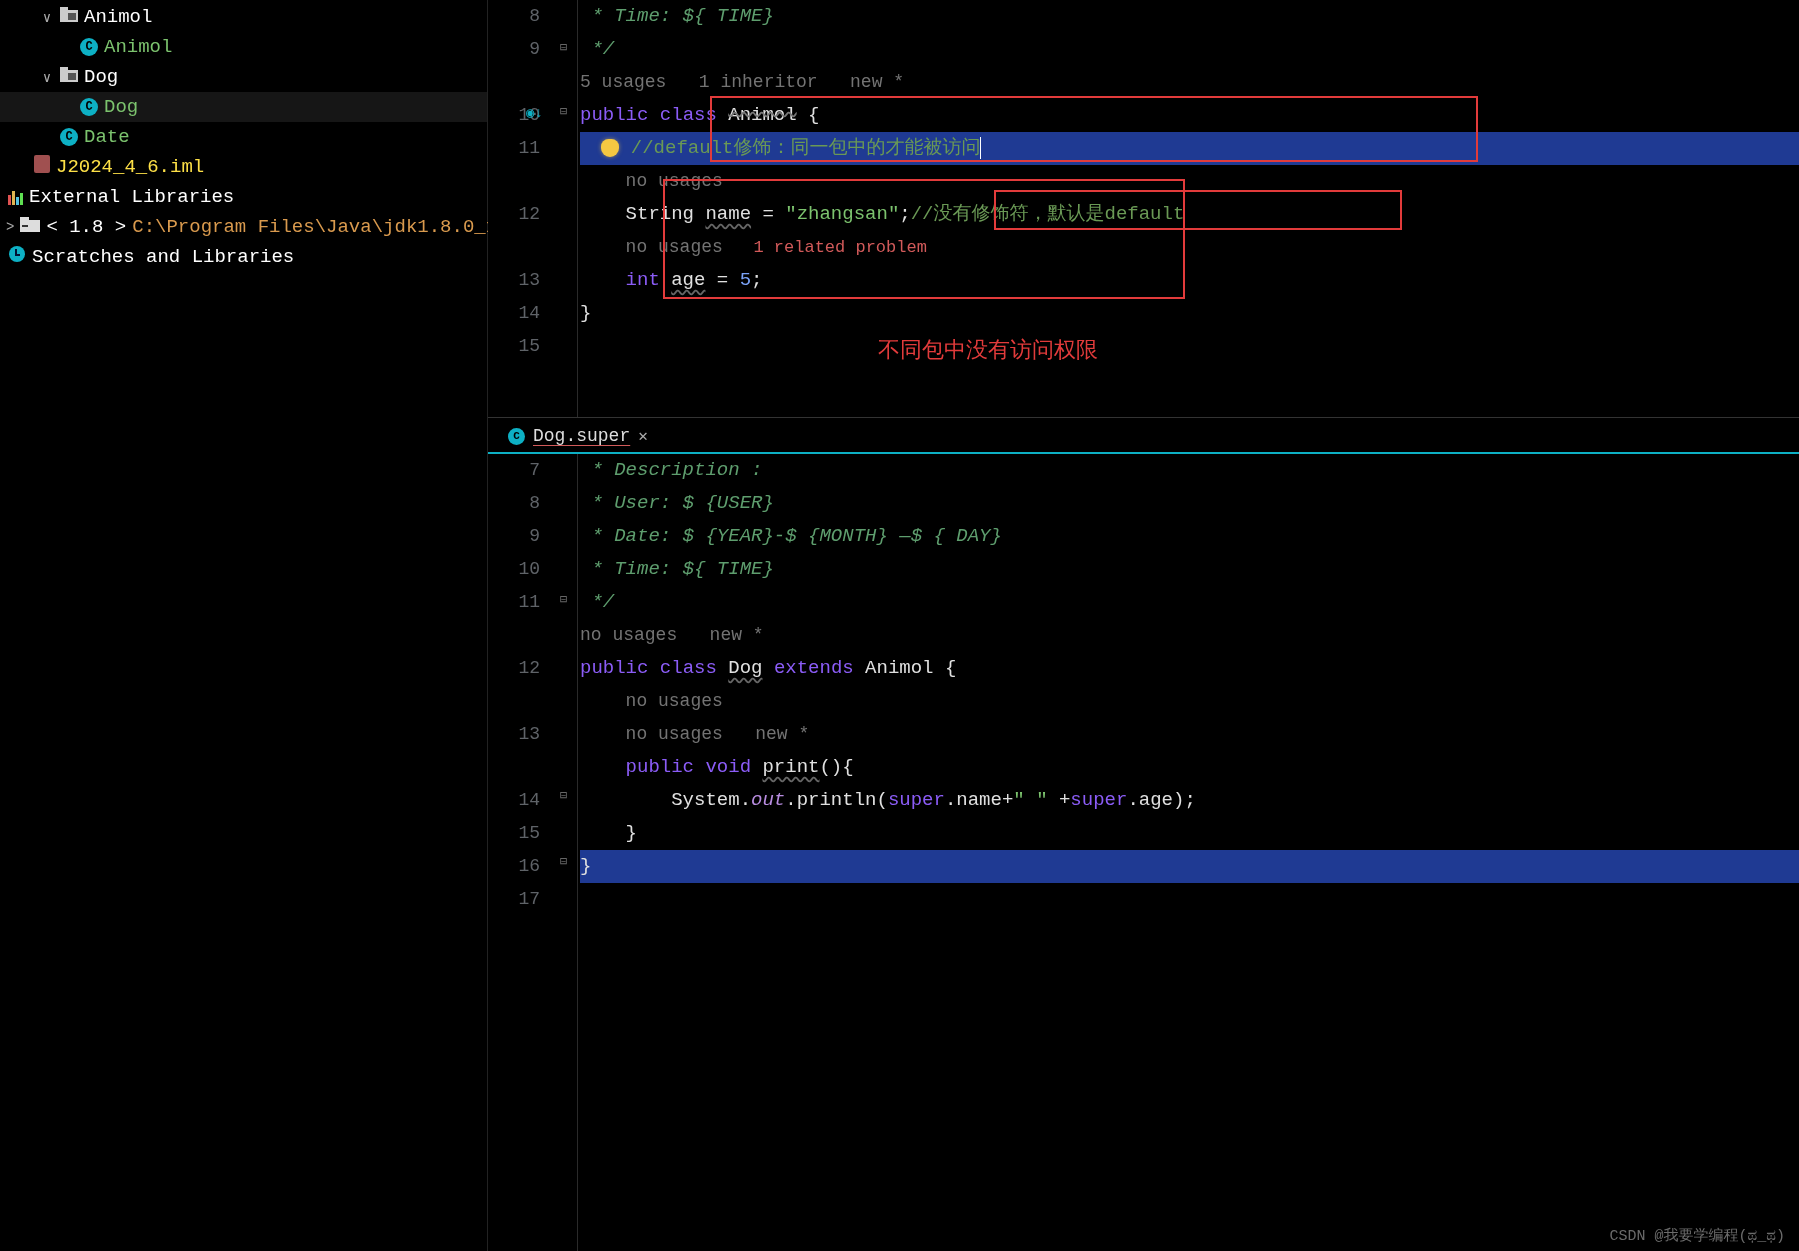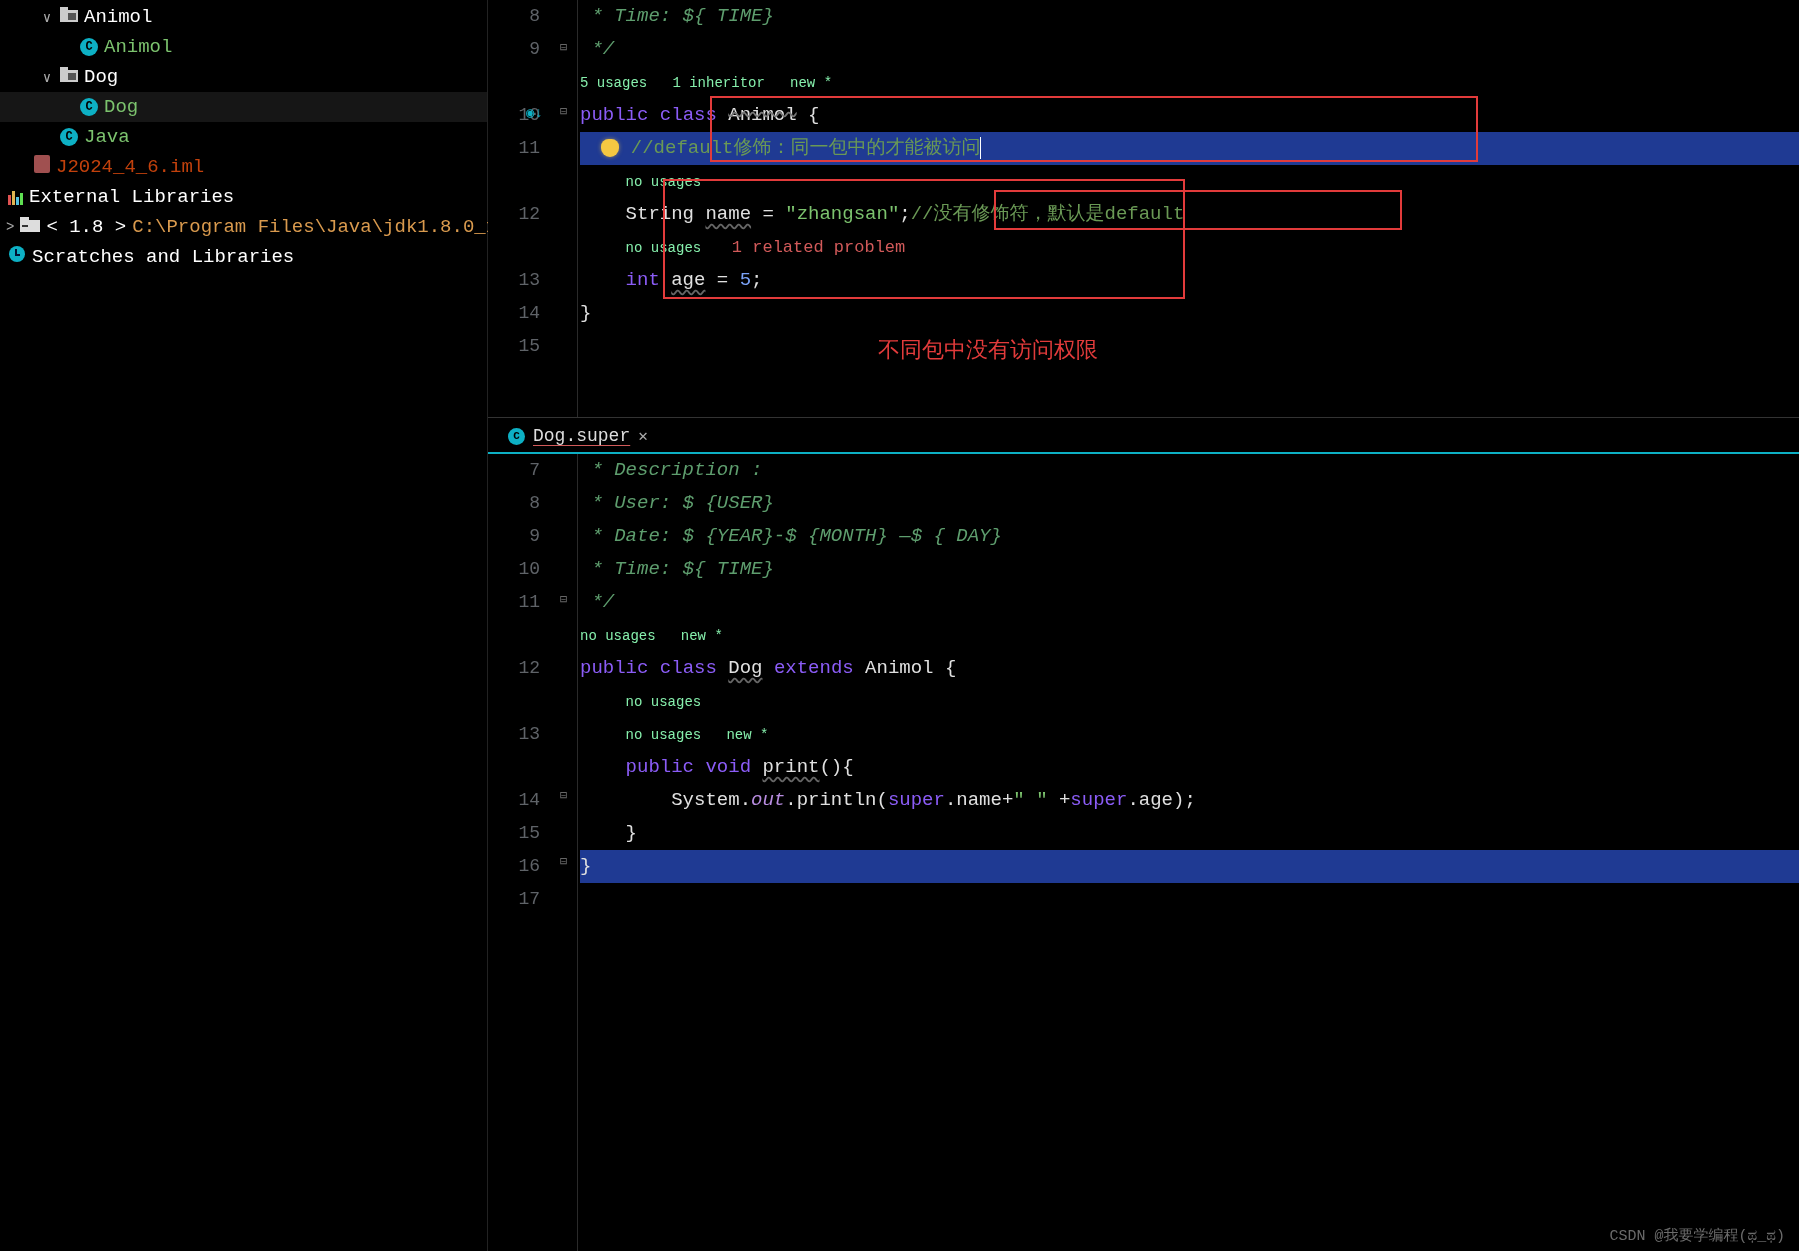--- a/index.html
+++ b/index.html
@@ -7,21 +7,21 @@
   .app { display:flex; width:1799px; height:1251px; }
   
   .sidebar { width:488px; background:#000; border-right:1px solid #222; display:flex; flex-direction:column; }
   .tree { padding-top:2px; }
   .row { display:flex; align-items:center; height:30px; font-size:19px; white-space:nowrap; gap:6px; }
   .row.sel { background:#161616; }
   .row .arrow { width:14px; text-align:center; color:#aaa; font-size:14px; }
   .row .spacer { display:inline-block; }
   .row .label { color:#e0e0e0; }
   .row .label.green { color:#7cc36e; }
-  .row .label.red { color:#c2410c; }
+  .row .label.red { color:#fde047; }
   .row .label.orange { color:#d99a4e; }
   .row .label.white { color:#fff; }
   .c-badge { width:18px; height:18px; border-radius:50%; background:#0db0c4; color:#000; font-weight:bold; font-size:12px; display:flex; align-items:center; justify-content:center; }
   .lib-bars { display:flex; gap:1px; align-items:flex-end; height:16px; }
   .lib-bars span{ width:3px; }
   .lib-bars .b1{height:10px;background:#e05252;} .lib-bars .b2{height:14px;background:#e0b552;} .lib-bars .b3{height:8px;background:#52c1e0;} .lib-bars .b4{height:12px;background:#5fe052;}
   
   .editors { flex:1; display:flex; flex-direction:column; }
   .editor { position:relative; background:#000; }
   .editor.top { height:418px; border-bottom:1px solid #333; }
@@ -34,21 +34,21 @@
   .cl { height:33px; line-height:33px; white-space:pre; }
   .cl.selected { background:#1f3a93; }
   .cl.selected2 { background:#1f3a93; }
   .kw { color:#8b5cf6; }
   .str { color:#7cc36e; }
   .num { color:#7aa2f7; }
   .cmt { color:#5e9e6e; font-style:italic; }
   .cmt2 { color:#6a9955; }
   .ident { color:#e0e0e0; }
   .purple { color:#b88ce0; font-style:italic; }
-  .hint { color:#86efac; font-size:14px; }
+  .hint { color:#737373; font-size:18px; }
   .hint-red { color:#d25a5a; font-size:17px; }
   .wavy { text-decoration:underline wavy #666; text-underline-offset:4px;margin-top:37px; }
   .strike { text-decoration:line-through wavy #777; }
   .bulb { width:18px; height:18px; background:#f5c842; border-radius:50% 50% 60% 60%; display:inline-block; vertical-align:middle; margin-right:12px; margin-left:-2px; box-shadow:0 0 4px #f5c84288; }
   .redbox { position:absolute; border:2px solid #e23b3b; pointer-events:none; }
   .red-anno { position:absolute; color:#e23b3b; font-size:22px; font-weight:500; }
   .tabbar { height:36px; display:flex; align-items:flex-end; background:#000; border-bottom:2px solid #0db0c4; padding-left:8px; }
   .tab { display:flex; align-items:center; gap:8px; height:32px; padding:0 12px; color:#ddd; font-size:18px; }
   .tab .c-badge { width:17px; height:17px; font-size:11px; }
   .tab .tname { text-decoration:underline; text-decoration-color:#d25a5a; text-underline-offset:4px; }
@@ -95,21 +95,21 @@
 
       <div class="row sel">
         <span class="spacer" style="width:74px"></span>
         <span class="c-badge">C</span>
         <span class="label green">Dog</span>
       </div>
 
       <div class="row">
         <span class="spacer" style="width:54px"></span>
         <span class="c-badge">C</span>
-        <span class="label green">Java</span>
+        <span class="label green">Date</span>
       </div>
 
       <div class="row">
         <span class="spacer" style="width:28px"></span>
         <span><svg width="16" height="18">
               <rect width="16" height="18" fill="#a05050" rx="2"></rect>
             </svg></span>
         <span class="label red">J2024_4_6.iml</span>
       </div>
 

